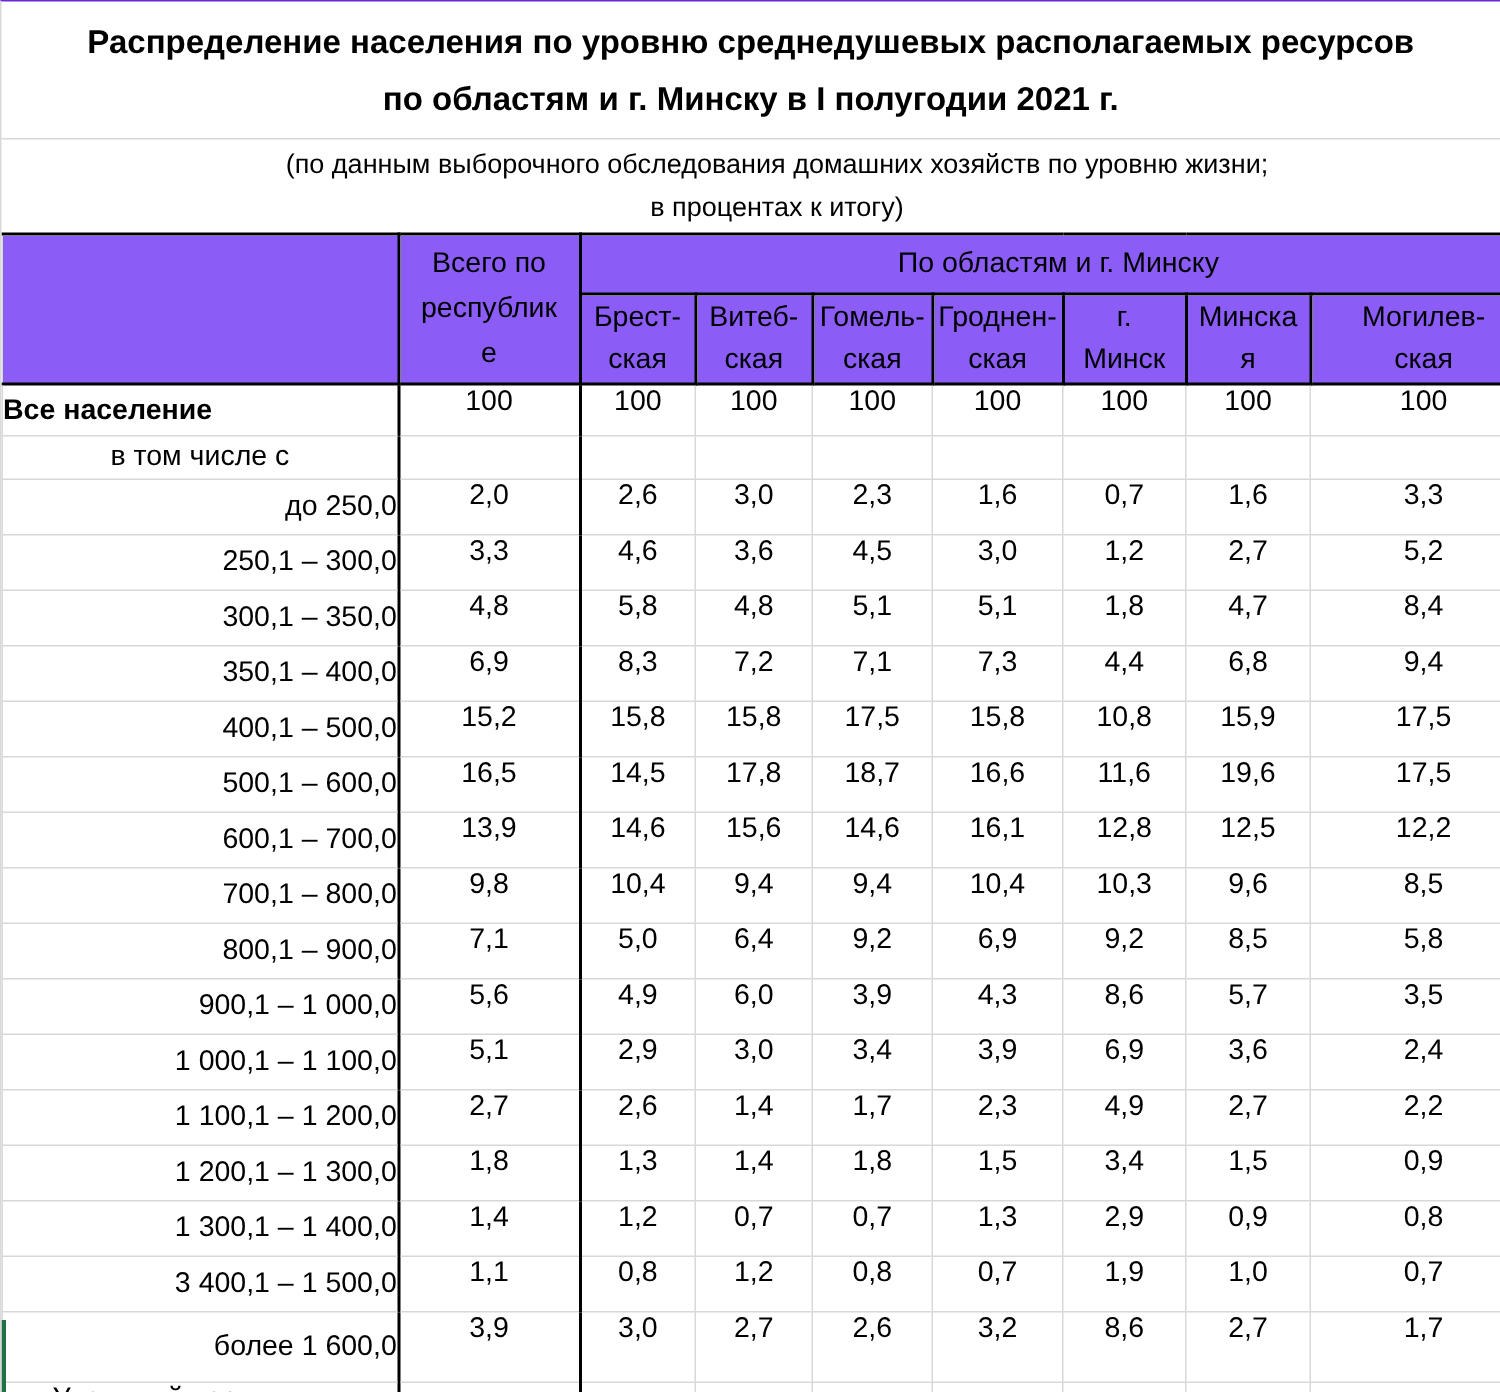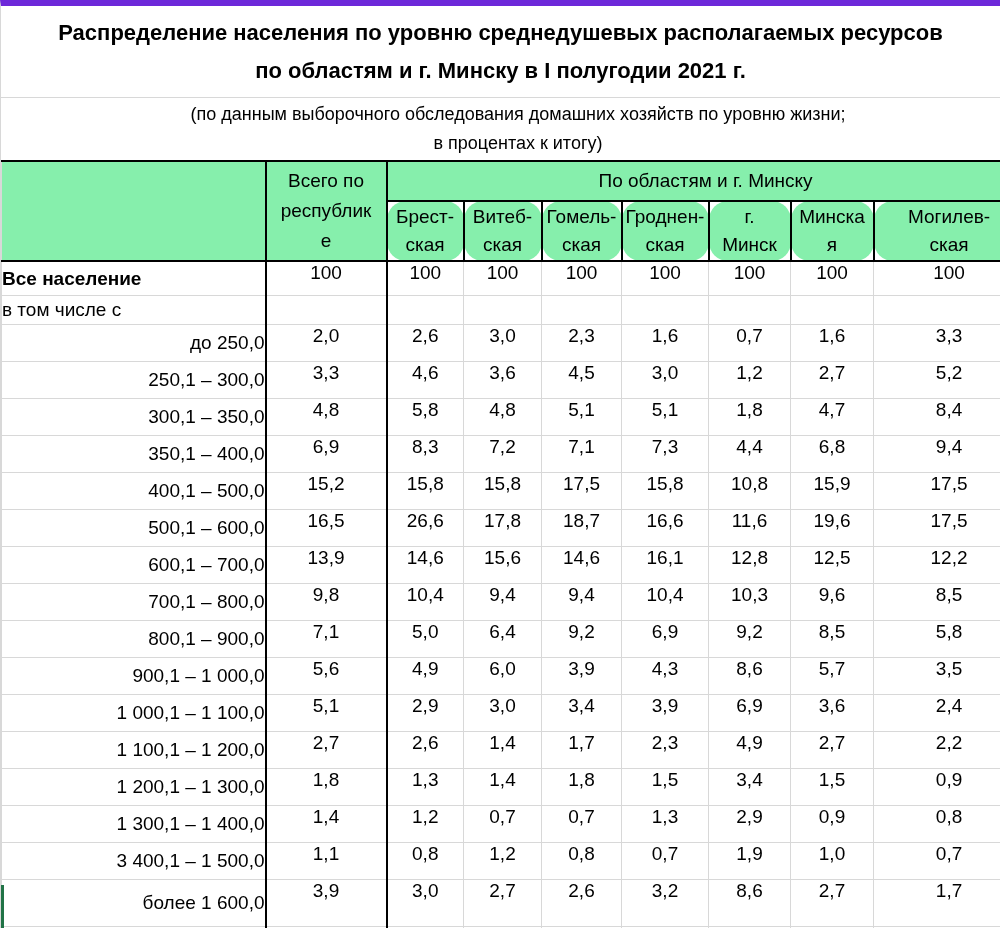--- a/index.html
+++ b/index.html
@@ -3,21 +3,21 @@
 <meta charset="utf-8">
 <style>
   html,body { margin:0; padding:0; }
   body {
     width:1000px; height:928px; overflow:hidden; position:relative;
     background:#ffffff; color:#000;
     font-family:"Liberation Sans", sans-serif;
   }
   .sheet {
     position:absolute; left:0; top:0; width:1000px; height:928px;
-    border-left:1px solid #d8d8d8; border-top:6px solid #6d28d9;
+    border-left:1px solid #d8d8d8; border-top:1px solid #6d28d9;
     box-sizing:border-box; overflow:hidden;
   }
   .title {
     height:91px; border-bottom:1px solid #d8d8d8;
     display:flex; align-items:center; justify-content:center;
     text-align:center; font-weight:bold; font-size:22px; line-height:38px;
     white-space:pre-line;
   }
   .subtitle {
     height:62px;
@@ -25,38 +25,38 @@
     text-align:center; font-size:18px; line-height:29px;
     white-space:pre-line;
     padding-left:35px;
   }
   table.stat {
     border-collapse:collapse; table-layout:fixed; width:1023px;
     font-size:19px;
   }
   table.stat th, table.stat td { padding:0; overflow:hidden; }
   thead th {
-    border:2px solid #000; background:#86efac;
+    border:2px solid #000; background:#8b5cf6;
     font-weight:normal; text-align:center; vertical-align:middle;
     white-space:pre-line;
   }
   th.corner-cell { border-left:1px solid #d8d8d8; }
   th.total-header { line-height:30px; }
   th.group-header { height:38px; }
-  th.region-header { height:58px; line-height:28px;border-radius:19px; }
+  th.region-header { height:58px; line-height:28px; }
   tbody td { border:1px solid #d8d8d8; background:#fff; }
   tbody td:first-child { border-left:1px solid #d8d8d8; border-right:2px solid #000; }
   tbody td:nth-child(2) { border-right:2px solid #000; }
   td.value { text-align:center; vertical-align:top; padding-top:4px; }
   td.label { vertical-align:middle; }
   .label-total   { text-align:left; padding-left:16px;font-weight:bold; }
   .label-subhead { text-align:left; padding-left:34px; }
   .label-range, .label-more { text-align:right; }
   tr.row-total td   { height:33px; }
-  tr.row-subhead td { height:28px; }
+  tr.row-subhead td { height:28px;text-align:center; }
   tr.row-range td   { height:36px; }
   tr.row-more td    { height:46px; }
   tr.row-cutoff td  { height:7px; border-bottom:none; }
   td.cutoff-cell { vertical-align:top; }
   .clip { height:7px; overflow:hidden; padding-left:33px; }
   .clip span { display:block; margin-top:1px; font-size:19px; line-height:19px; }
   .green-line {
     position:absolute; left:0; top:879px; width:3px; height:49px;
   }
 </style>
@@ -182,21 +182,21 @@
           <td class="value">15,8</td>
           <td class="value">17,5</td>
           <td class="value">15,8</td>
           <td class="value">10,8</td>
           <td class="value">15,9</td>
           <td class="value">17,5</td>
         </tr>
         <tr class="row-range">
           <td class="label label-range">500,1 – 600,0</td>
           <td class="value">16,5</td>
-          <td class="value">26,6</td>
+          <td class="value">14,5</td>
           <td class="value">17,8</td>
           <td class="value">18,7</td>
           <td class="value">16,6</td>
           <td class="value">11,6</td>
           <td class="value">19,6</td>
           <td class="value">17,5</td>
         </tr>
         <tr class="row-range">
           <td class="label label-range">600,1 – 700,0</td>
           <td class="value">13,9</td>

